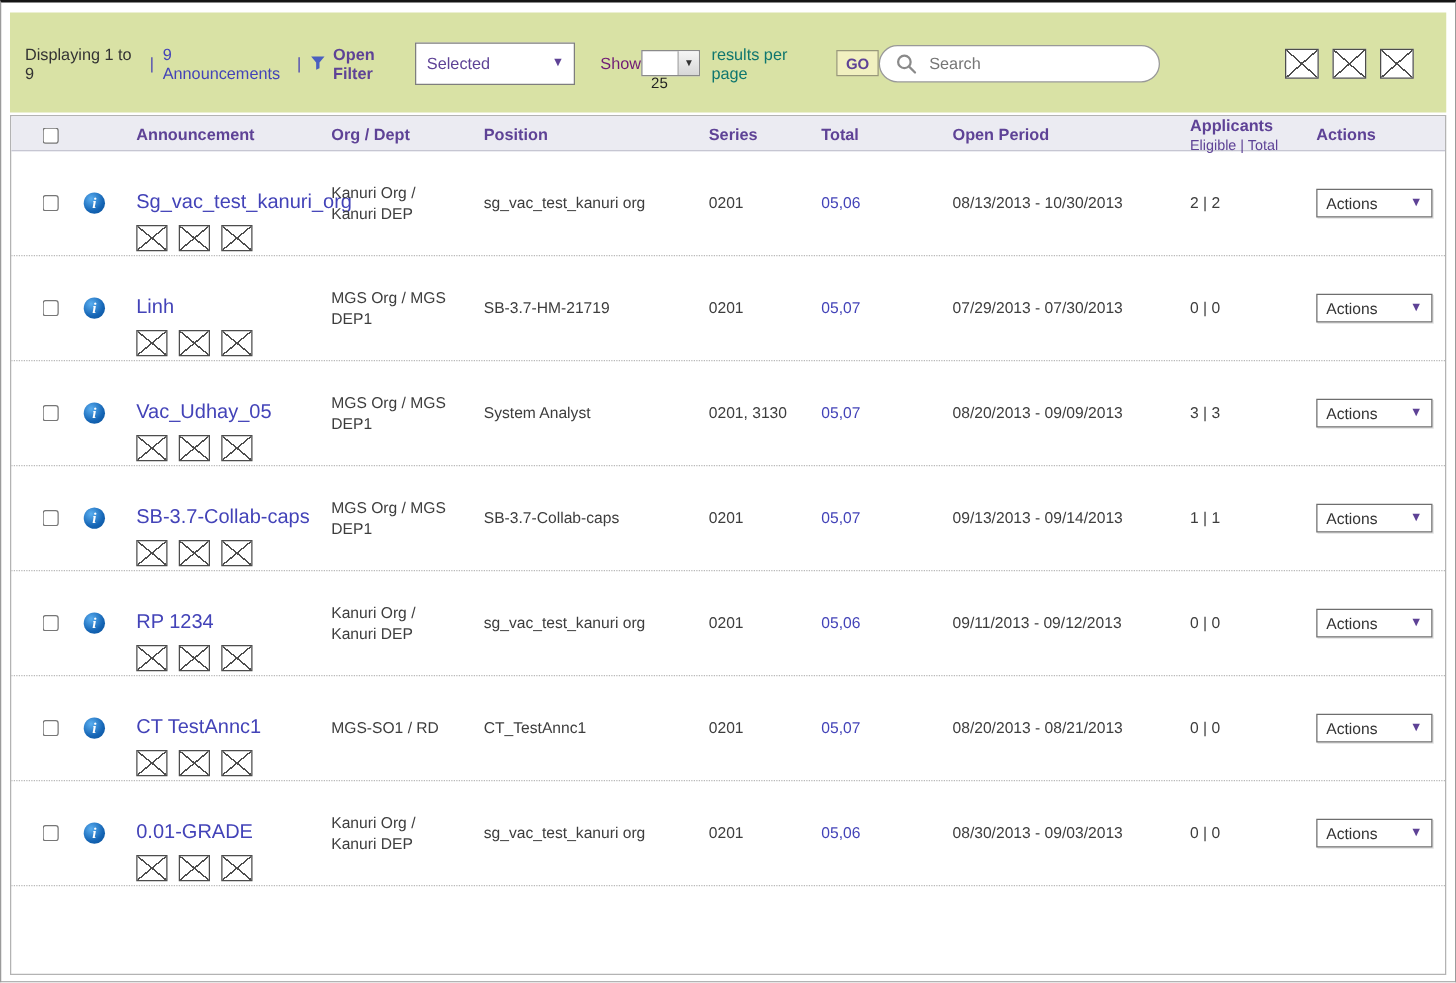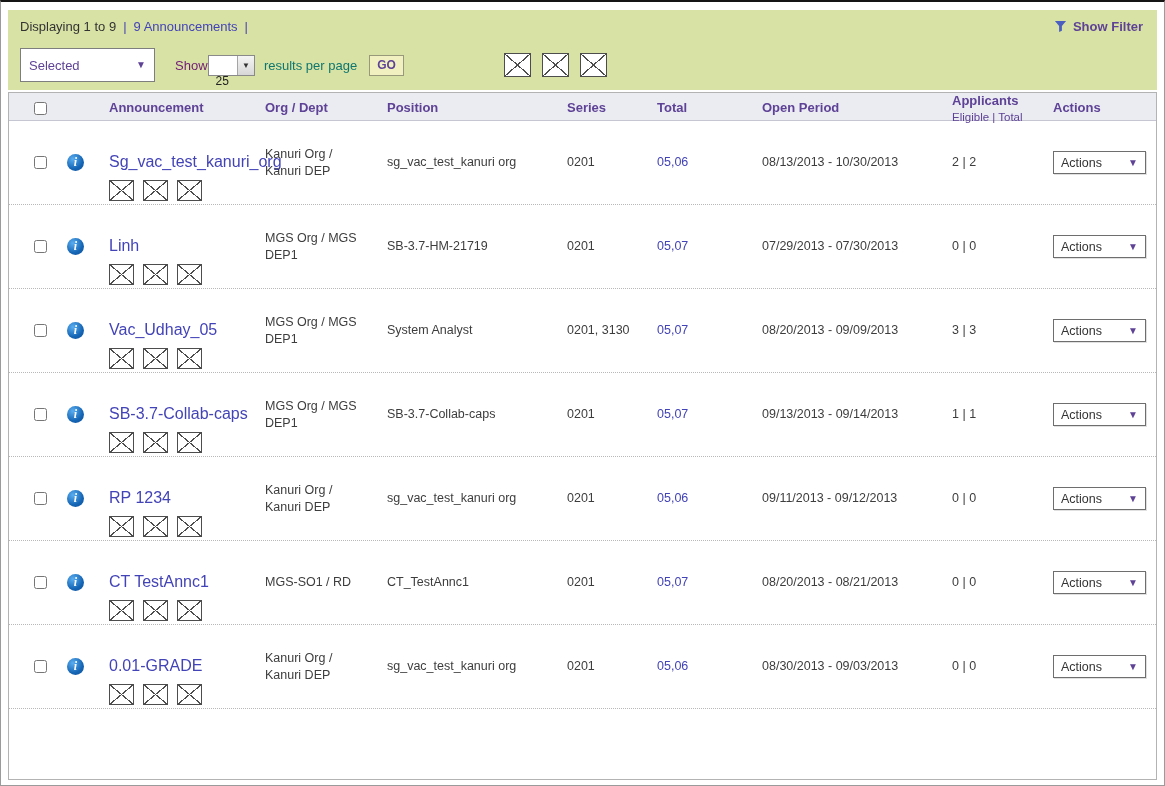--- a/index.html
+++ b/index.html
@@ -17,21 +17,21 @@
     border-bottom:1px solid #9b9b9b;
     background:#fff;
     padding:8px 7px 0 7px;
   }
 
   
   .toolbar {
     background:#d9e2a5;
     height:80px;
     padding:9px 14px 8px 12px;
-    display:flex; flex-direction:column; justify-content:space-between;
+    display:flex; flex-direction:row; justify-content:space-between;
   }
   .toolbar-row { display:flex; align-items:center; font-size:13px; }
   .display-text { color:#333; }
   .sep { margin:0 7px; color:#4944b4; }
   a.link, .link { color:#4343b8; text-decoration:none; cursor:pointer; }
   .show-filter {
     margin-left:auto; display:flex; align-items:center; gap:6px;
     color:#5e4296; font-weight:bold; font-size:13px; cursor:pointer;
   }
   .selected-dropdown {
@@ -137,35 +137,42 @@
   <div class="toolbar">
     <div class="toolbar-row">
       <span class="display-text">Displaying 1 to 9</span>
       <span class="sep">|</span>
       <a class="link">9 Announcements</a>
       <span class="sep">|</span>
       <div class="show-filter">
         <svg width="13" height="13" viewBox="0 0 14 14">
           <polygon points="1,1 13,1 8.5,6.5 8.5,11.5 5.5,13 5.5,6.5" fill="#4a5fc0"></polygon>
         </svg>
-        <span>Show Filter</span>
+        <span>Open Filter</span>
       </div>
     </div>
     <div class="toolbar-row">
       <div class="selected-dropdown">
         <span>Selected</span>
         <span class="caret">▼</span>
       </div>
       <span class="show-label">Show</span>
       <div class="per-page">
         <span class="value">25</span>
         <span class="dd">▼</span>
       </div>
       <span class="rpp-label">results per page</span>
       <button class="go-button">GO</button>
+      <div class="search-box">
+        <svg width="18" height="18" viewBox="0 0 18 18">
+          <circle cx="7.5" cy="7.5" r="5" fill="none" stroke="#8a8a8a" stroke-width="1.8"></circle>
+          <line x1="11.5" y1="11.5" x2="16" y2="16" stroke="#8a8a8a" stroke-width="1.8" stroke-linecap="round"></line>
+        </svg>
+        <input type="text" placeholder="Search" style="">
+      </div>
       <div class="toolbar-icons">
         <span class="ximg lg"></span>
         <span class="ximg lg"></span>
         <span class="ximg lg"></span>
       </div>
     </div>
   </div>
 
   <div class="table">
     <div class="grid-row thead">

